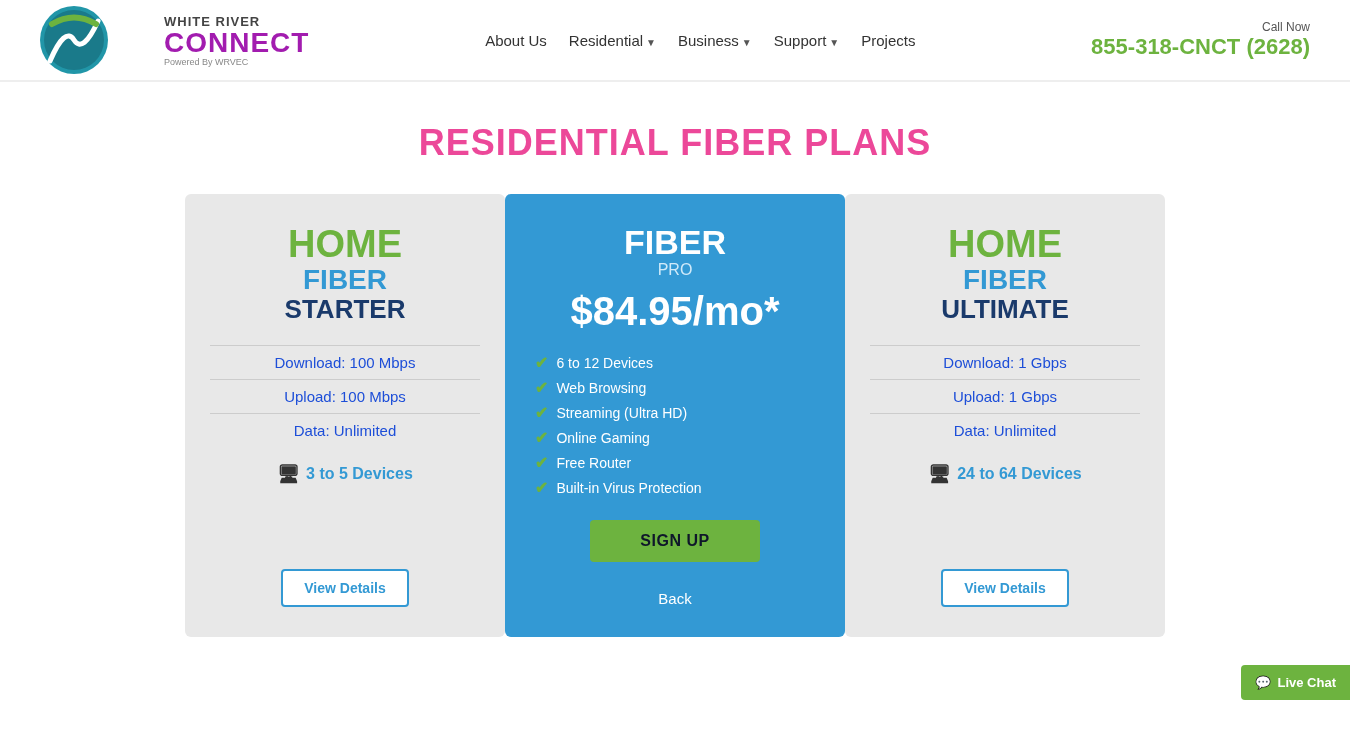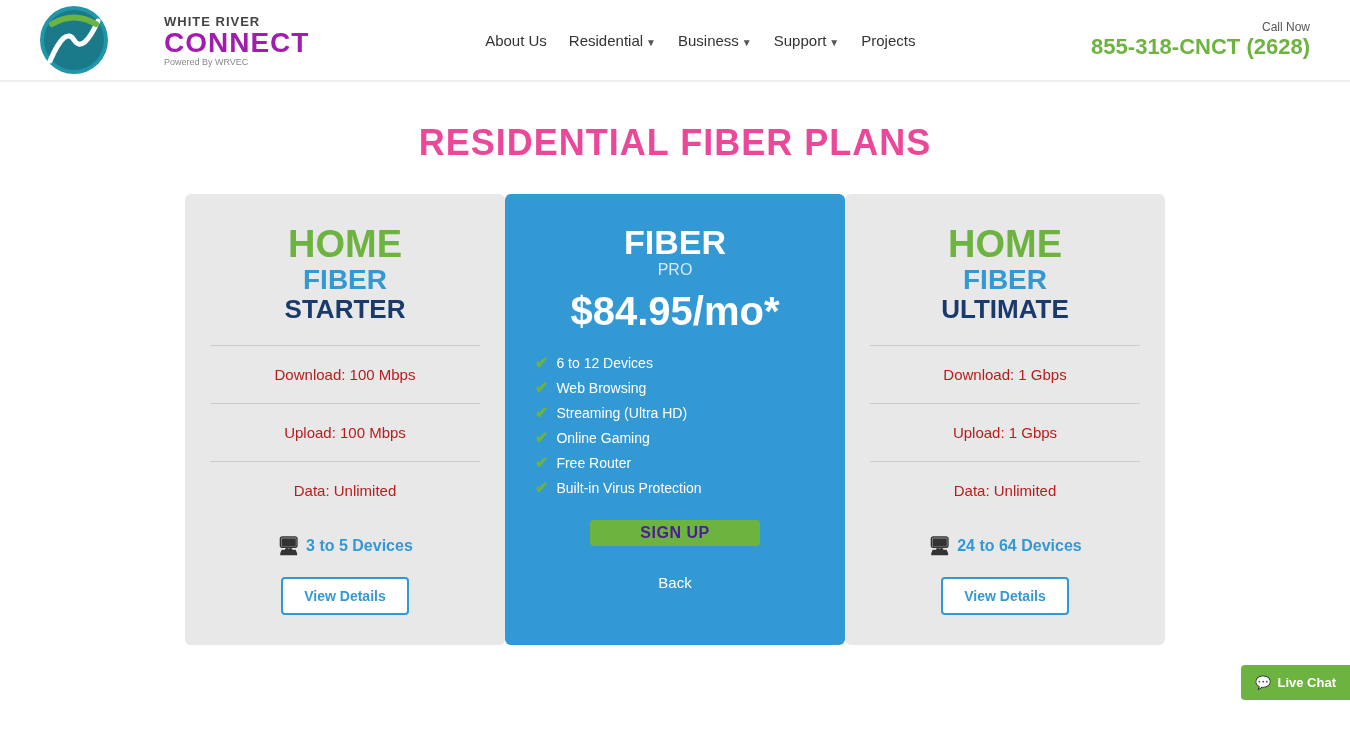--- a/index.html
+++ b/index.html
@@ -159,24 +159,24 @@
       font-weight: 900;
       color: #fff;
       text-align: center;
       margin-bottom: 18px;
     }
 
     
     .spec-row {
       width: 100%;
       text-align: center;
-      padding: 20px 0;
+      padding: 8px 0;
       border-top: 1px solid #ccc;
       font-size: 15px;
-      color: #b91c1c;
+      color: #1d4ed8;
     }
 
     .devices-row {
       display: flex;
       align-items: center;
       justify-content: center;
       gap: 6px;
       margin: 16px 0 20px;
       font-size: 16px;
       font-weight: 700;
@@ -203,23 +203,23 @@
     }
     .check-icon {
       color: #6db33f;
       font-size: 16px;
       font-weight: bold;
     }
 
     
     .btn-signup {
       background: #6db33f;
-      color: #4c1d95;
+      color: #0f172a;
       border: none;
-      padding: 4px 50px;
+      padding: 12px 50px;
       font-size: 16px;
       font-weight: 700;
       border-radius: 4px;
       cursor: pointer;
       margin-bottom: 20px;
       letter-spacing: 0.5px;
     }
 
     .btn-view-details {
       background: #fff;

